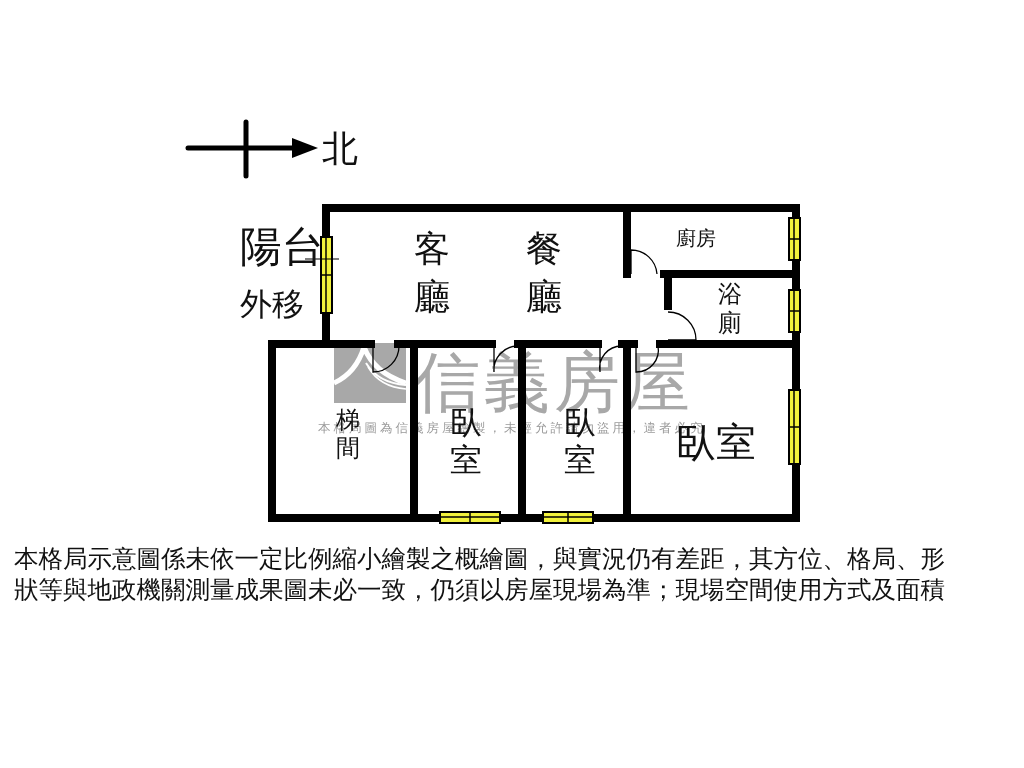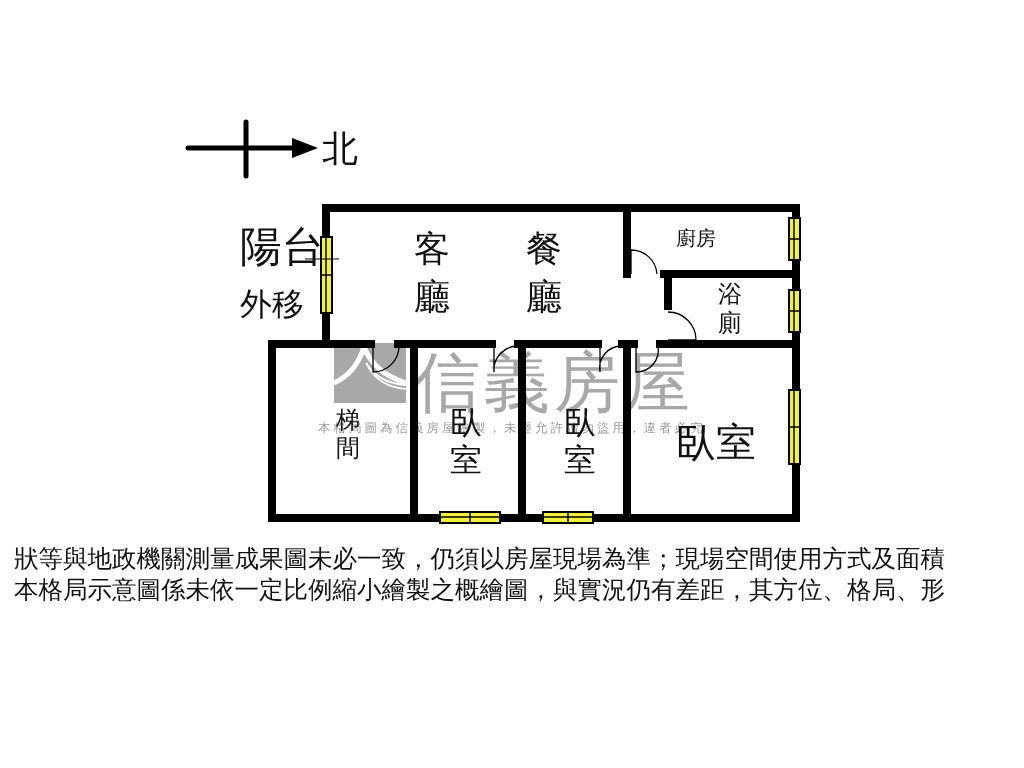--- a/index.html
+++ b/index.html
@@ -110,15 +110,15 @@
   <div class="lbl" style="left:450px;top:406px;font-size:32px;">臥</div>
   <div class="lbl" style="left:450px;top:444px;font-size:32px;">室</div>
 
   <div class="lbl" style="left:564px;top:406px;font-size:32px;">臥</div>
   <div class="lbl" style="left:564px;top:444px;font-size:32px;">室</div>
 
   <div class="lbl" style="left:676px;top:422px;font-size:40px;">臥室</div>
 </div>
 
 <div class="disclaimer">
+  <div>本格局示意圖係未依一定比例縮小繪製之概繪圖，與實況仍有差距，其方位、格局、形</div>
   <div>狀等與地政機關測量成果圖未必一致，仍須以房屋現場為準；現場空間使用方式及面積</div>
-  <div>本格局示意圖係未依一定比例縮小繪製之概繪圖，與實況仍有差距，其方位、格局、形</div>
 </div>
 
 </body></html>

